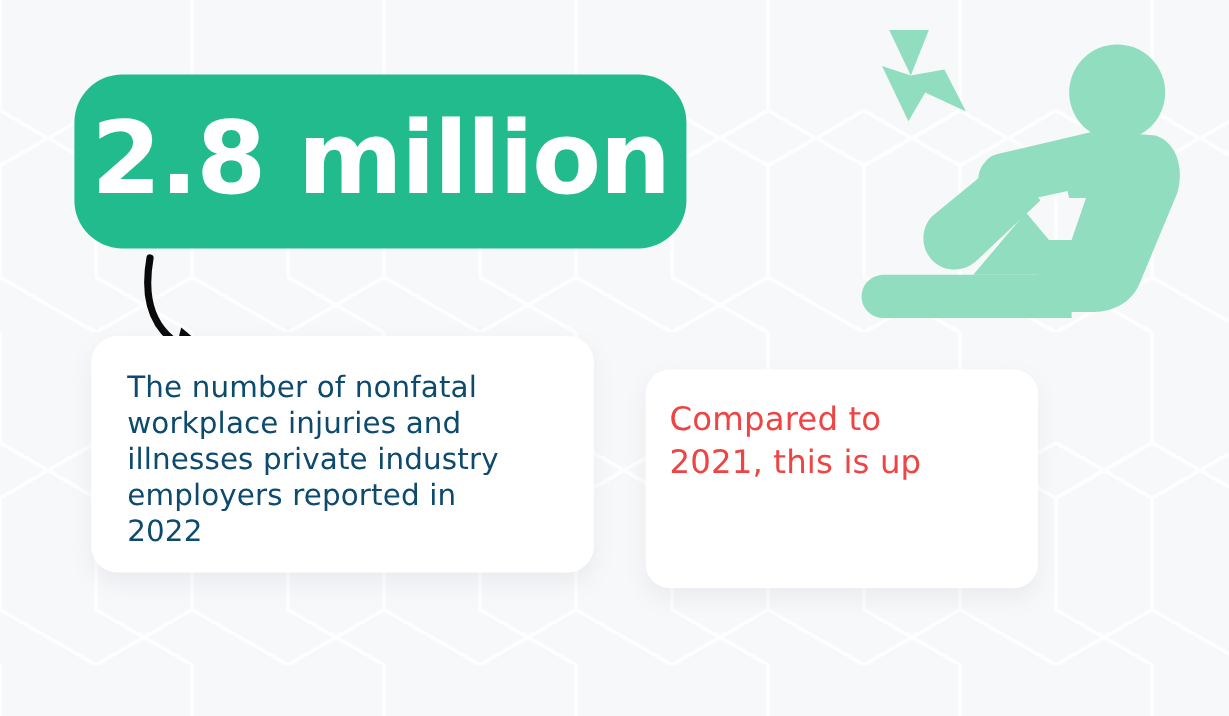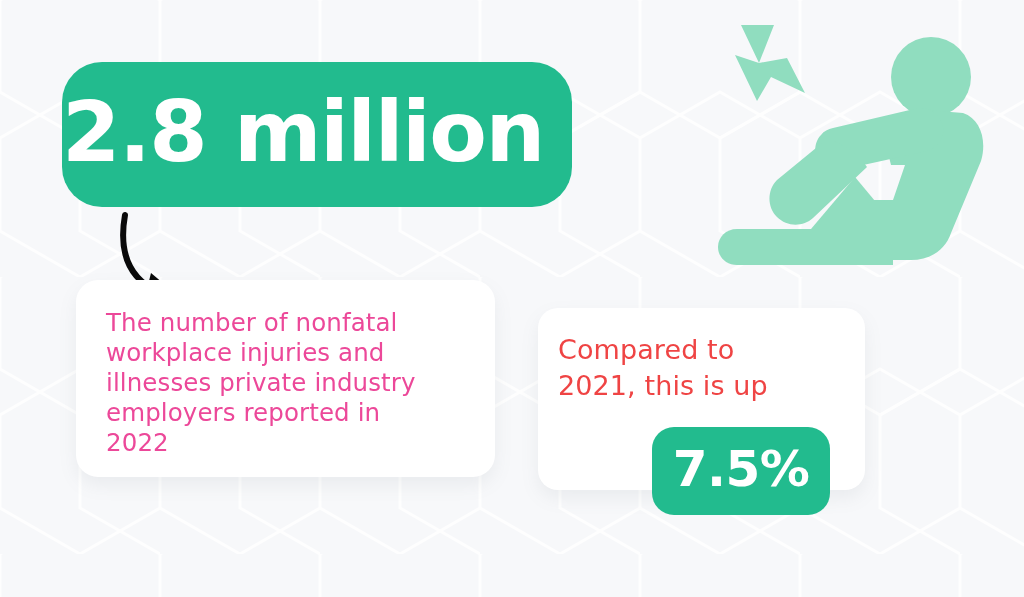--- a/index.html
+++ b/index.html
@@ -37,20 +37,21 @@
   #stat-badge {
     position: absolute;
     left: 62px;
     top: 62px;
     width: 510px;
     height: 145px;
     border-radius: 40px;
     background: #22bb8e;
     display: flex;
     align-items: center;
+    justify-content: center;
     box-sizing: border-box;
     padding-bottom: 6px;
   }
   #stat-badge-value {
     color: #ffffff;
     font-size: 84px;
     font-weight: 700;
     letter-spacing: -1.5px;
     line-height: 1;
     white-space: nowrap;
@@ -72,21 +73,21 @@
     top: 280px;
     width: 419px;
     height: 197px;
     background: #ffffff;
     border-radius: 22px;
     box-shadow: 0 8px 18px rgba(120, 125, 140, 0.10);
     box-sizing: border-box;
     padding: 28px 24px 20px 30px;
   }
   #desc-card-text {
-    color: #ec4899;
+    color: #0c4a6e;
     font-size: 24.5px;
     line-height: 30px;
     letter-spacing: 0.1px;
     white-space: pre-line;
   }
 
   
   #compare-card {
     position: absolute;
     left: 538px;
@@ -174,23 +175,20 @@
 illnesses private industry
 employers reported in
 2022</div>
   </div>
 
   <div id="compare-card">
     <div id="compare-card-text">Compared to
 2021, this is up</div>
   </div>
 
-  <div id="percent-badge">
-    <span id="percent-badge-value">7.5%</span>
-  </div>
 
   <svg id="worker-illustration" viewBox="0 0 270 265" aria-hidden="true">
     <g fill="#90ddbf">
 
       <path d="M26 10 L59 10 L44 48 L72 43 L90 78 L56 62 L42 86 L20 40 L44 48 Z"></path>
 
       <circle cx="216" cy="62" r="40"></circle>
 
       <path d="M248 98
                C266 104, 272 126, 266 146

